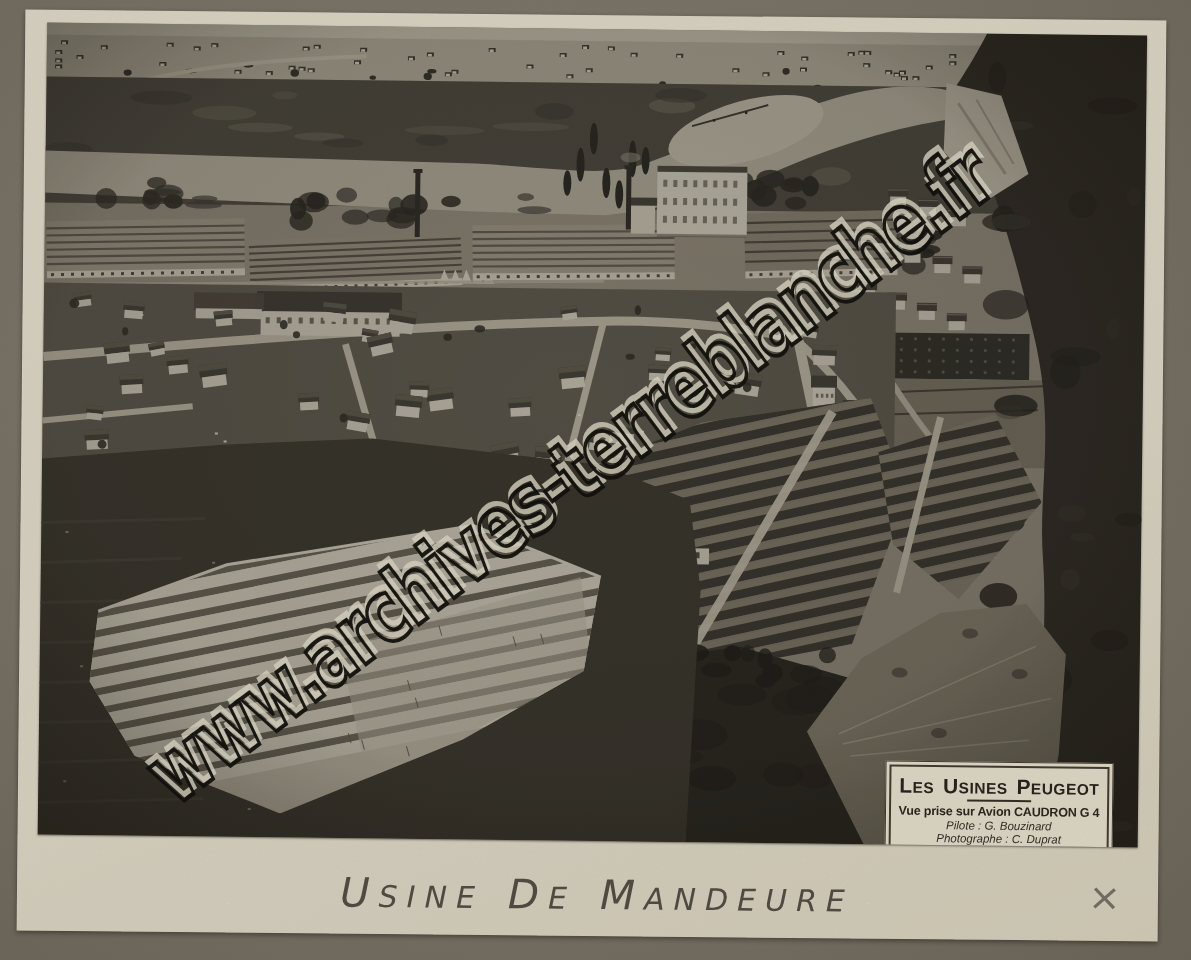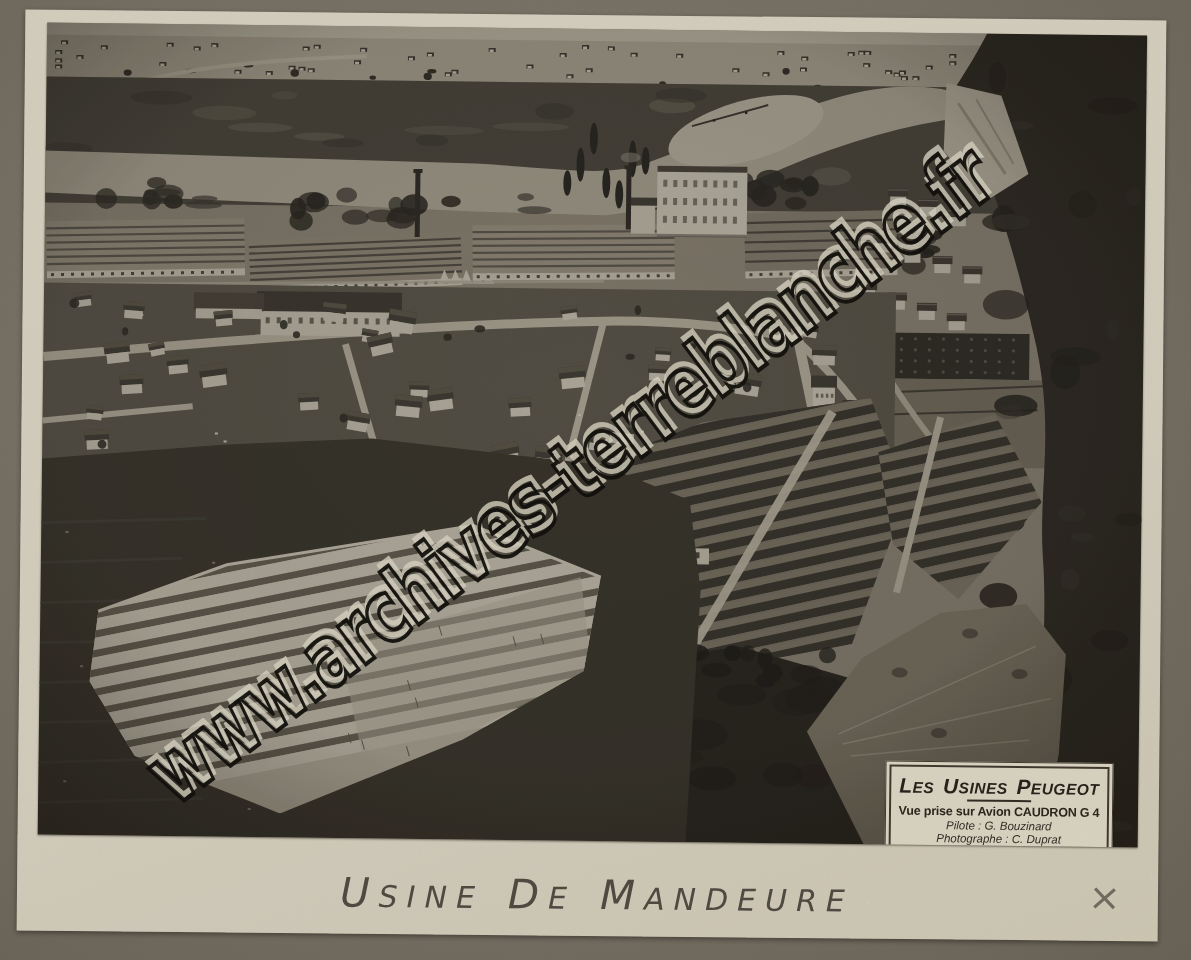--- a/index.html
+++ b/index.html
@@ -31,21 +31,21 @@
   .plate{
     position:absolute;left:847px;top:728px;width:228px;height:94px;
     background:#f4edda;border:1.5px solid #4a4034;box-sizing:border-box;
     box-shadow:0 1px 2px rgba(30,25,15,.4);
   }
   .plate-inner{
     position:absolute;left:3px;top:3px;right:3px;bottom:3px;
     border:2px solid #4a4034;text-align:center;color:#332b21;overflow:hidden;
   }
   .plate-title{margin-top:7px;font-weight:bold;font-size:15.5px;letter-spacing:.5px;color:#2e2720;white-space:nowrap;}
-  .plate-title .w{display:inline-block;text-transform:uppercase;margin:0 2px;font-style:italic;}
+  .plate-title .w{display:inline-block;text-transform:uppercase;margin:0 2px;}
   .plate-title .w::first-letter{font-size:1.35em;}
   .plate-rule{width:64px;height:2px;background:#3a3228;margin:1px auto 3px auto;}
   .plate-sub{font-weight:bold;font-size:12.5px;letter-spacing:-0.2px;white-space:nowrap;}
   .plate-it{font-style:italic;font-size:11.5px;margin-top:1px;color:#3a332a;white-space:nowrap;}
   .caption{
     position:absolute;left:230px;top:856px;width:700px;text-align:center;
     color:#5a554b;font-style:italic;font-size:30px;letter-spacing:9px;
     font-family:"DejaVu Sans", sans-serif;
   }
   .caption .w{display:inline-block;text-transform:uppercase;margin:0 12px;}

